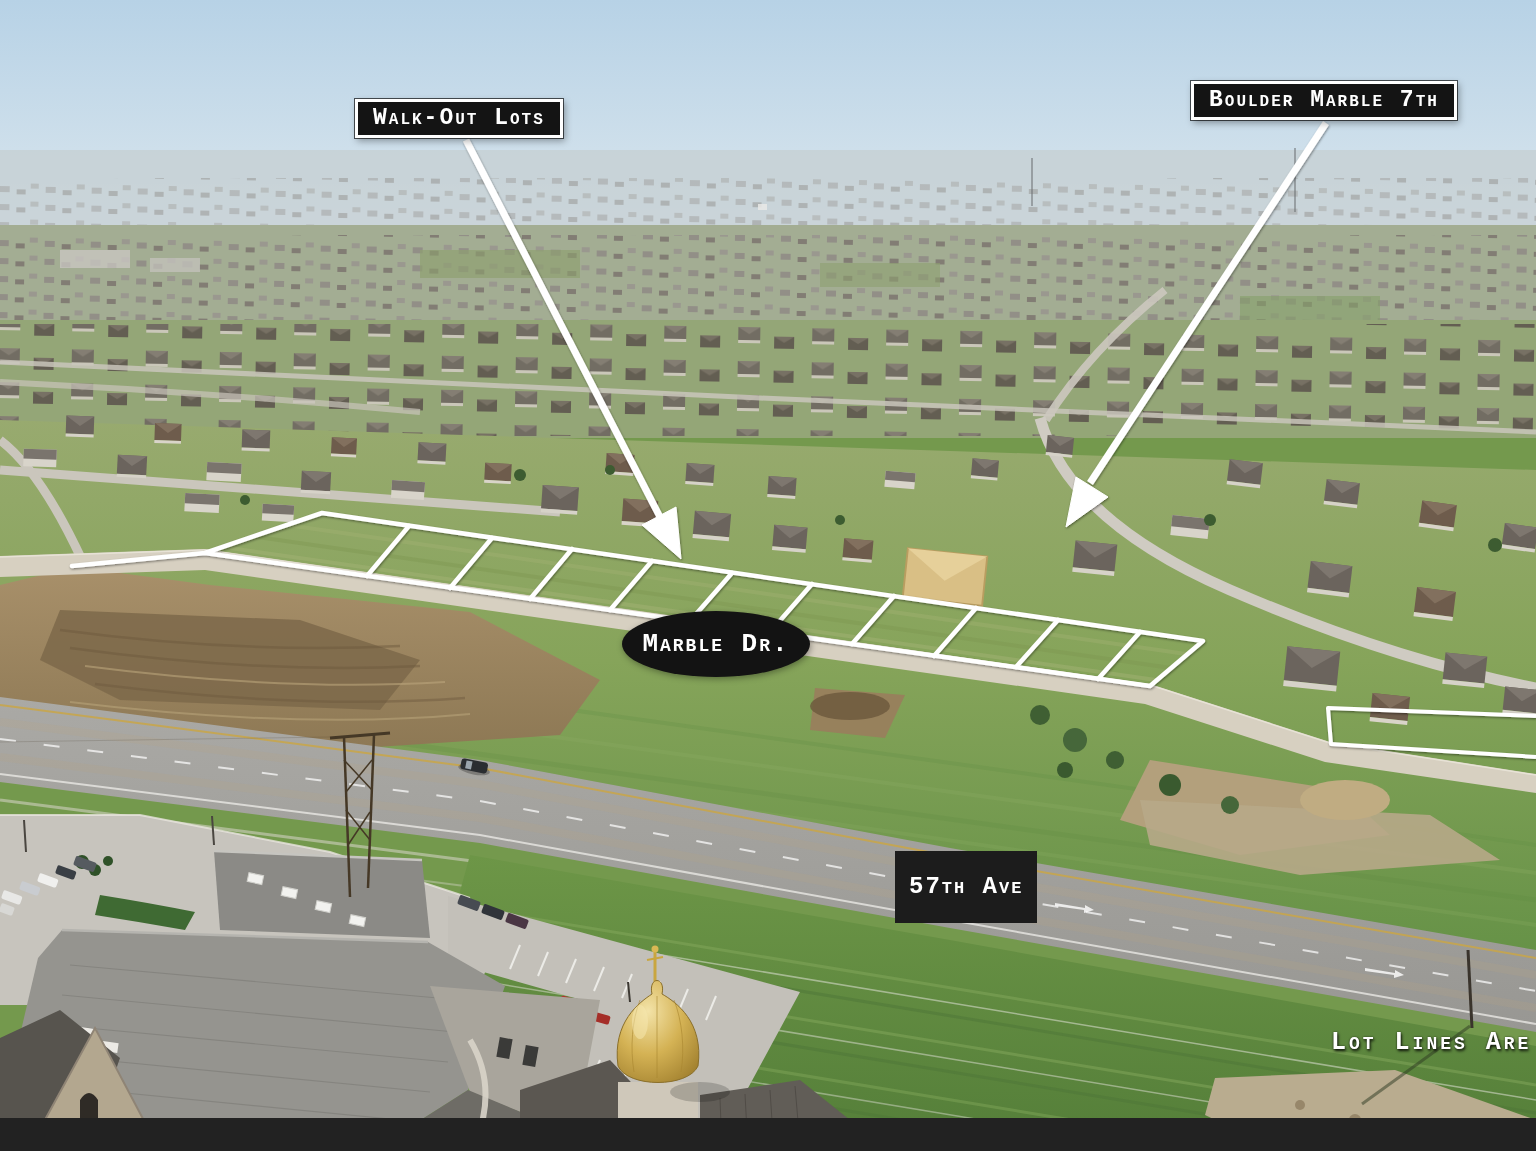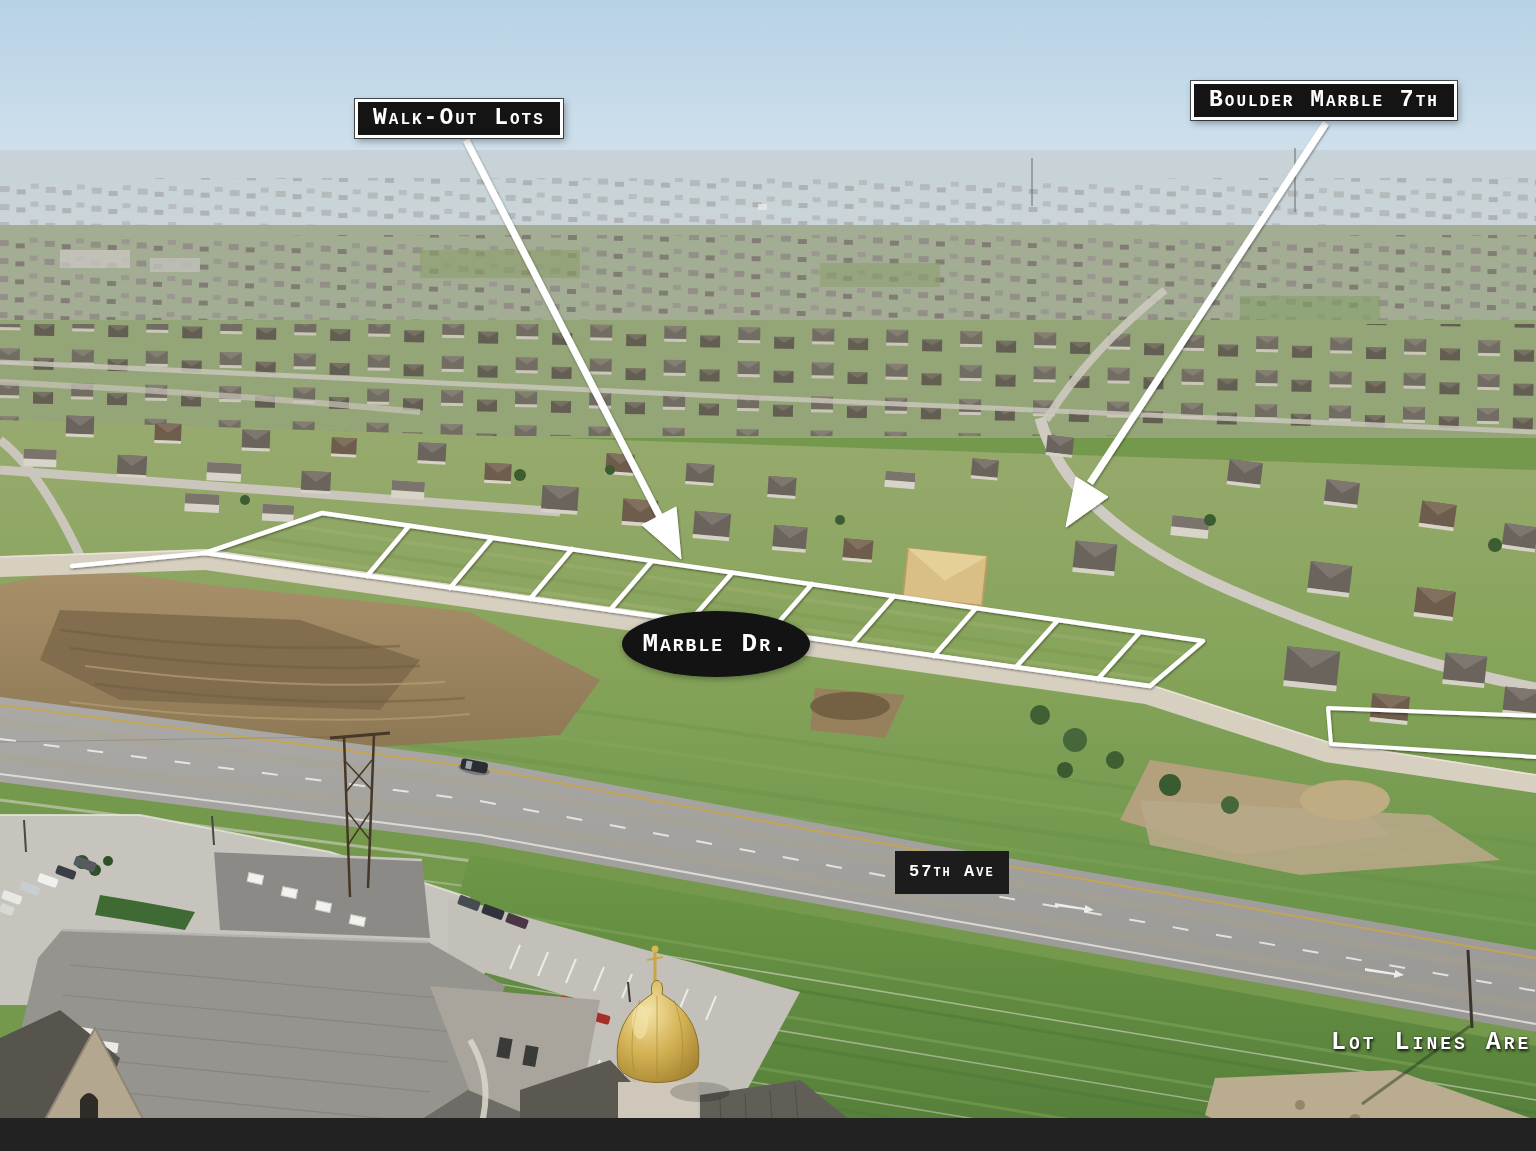--- a/index.html
+++ b/index.html
@@ -10,21 +10,21 @@
          box-shadow:0 0 0 1px rgba(0,0,0,.65),2px 3px 7px rgba(0,0,0,.35);
          padding:4px 15px;font-size:23px;font-weight:700;letter-spacing:2px;
          font-variant:small-caps;white-space:nowrap;line-height:1.1;z-index:5;}
   #walkout{left:355px;top:99px;}
   #boulder{left:1191px;top:81px;}
   .oval{position:absolute;left:602px;top:611px;width:188px;height:66px;background:#131313;
         border-radius:50%;display:flex;align-items:center;justify-content:center;
         color:#fff;font-size:26px;font-weight:700;letter-spacing:2px;
         font-variant:small-caps;z-index:5;box-shadow:1px 2px 6px rgba(0,0,0,.35);margin-left:20px;}
   #ave{position:absolute;left:895px;top:851px;background:#1c1c1c;color:#fff;
-       padding:12px 14px;font-size:17px;font-weight:700;letter-spacing:2px;
+       padding:23px 14px;font-size:24px;font-weight:700;letter-spacing:2px;
        font-variant:small-caps;white-space:nowrap;z-index:5;line-height:1.1;}
   #disclaimer{position:absolute;left:1331px;top:1028px;color:#fff;font-size:25px;
        font-weight:700;letter-spacing:3px;font-variant:small-caps;white-space:nowrap;
        text-shadow:1px 2px 3px rgba(0,0,0,.85),0 0 2px rgba(0,0,0,.6);z-index:5;}
 </style>
 </head>
 <body>
 
 <div class="stage">
 <svg width="1536" height="1151" viewBox="0 0 1536 1151">

